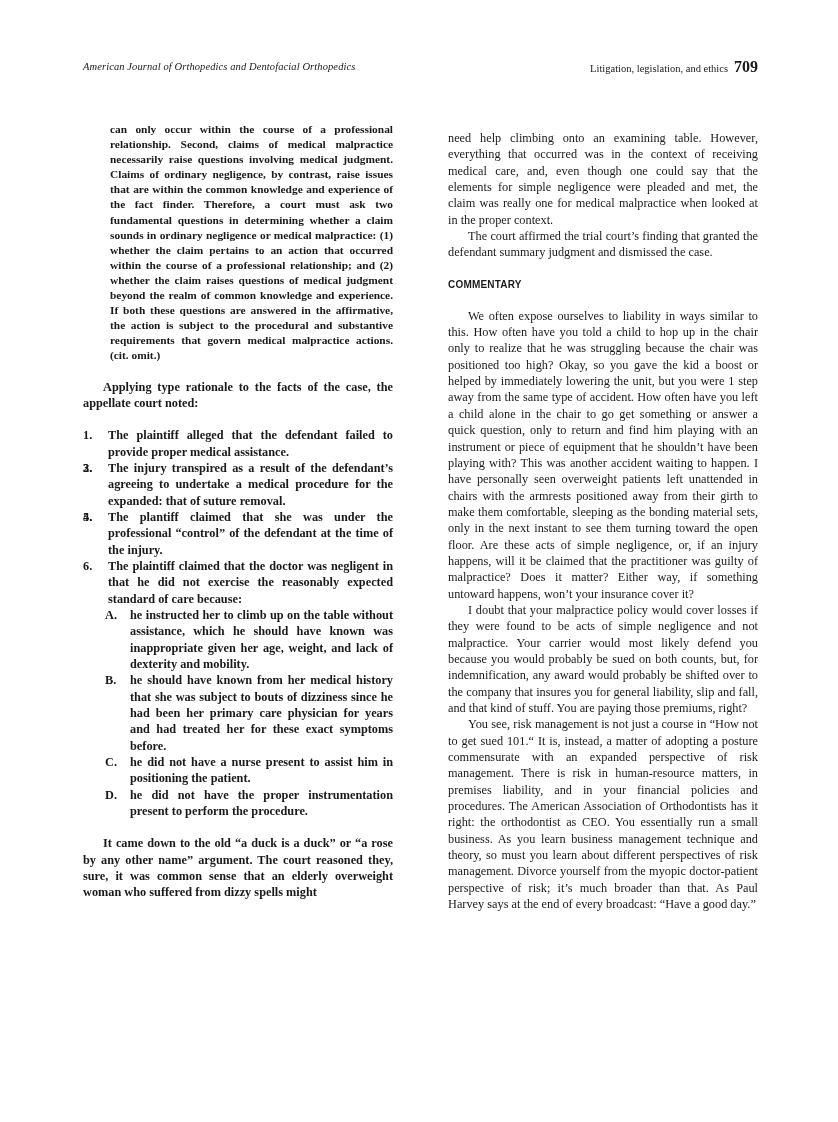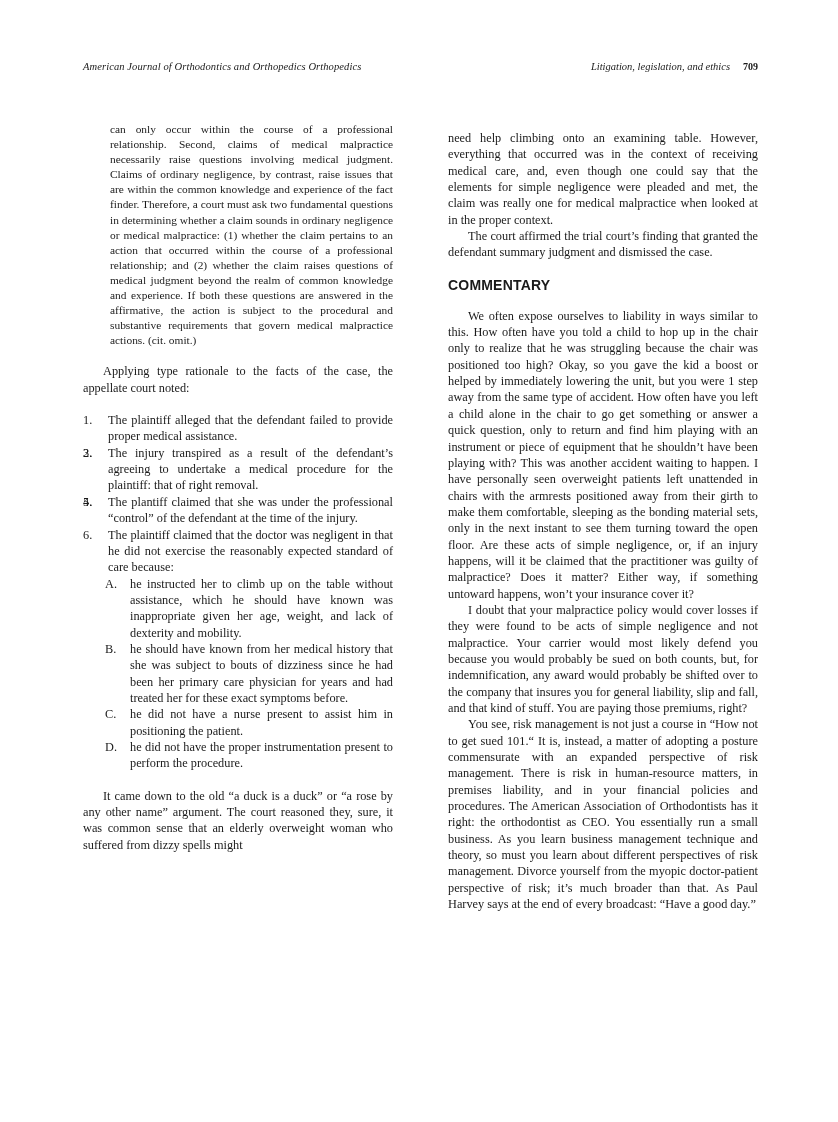--- a/index.html
+++ b/index.html
@@ -46,42 +46,41 @@
   }
   .rh-right {
     position: absolute;
     right: 0;
     top: 0;
     font-size: 10.5px;
     line-height: 15px;
     white-space: nowrap;
   }
   .rh-right .section-name {
-    font-style: italic;
   }
   .rh-right .folio {
     font-weight: bold;
     font-style: normal;
-    font-size: 10px;
-    margin-left: 13px;
+    font-size: 16px;
+    margin-left: 6px;
   }
 
   
   .col {
     position: absolute;
     top: 122px;
     width: 310px;
     font-size: 12.3px;
     line-height: 16.35px;
     text-align: justify;
     text-justify: inter-word;
     -webkit-hyphens: none;
     hyphens: none;
   }
-  .col-left { left: 83px; }
+  .col-left { left: 83px; font-weight: bold; }
   .col-right { left: 448px; margin-top: 8px; }
 
   p {
     margin: 0;
   }
   p.indent {
     text-indent: 20px;
   }
   p.flush {
     text-indent: 0;
@@ -135,35 +134,35 @@
     position: absolute;
     left: 0;
     top: 0;
     width: 20px;
     text-align: left;
   }
 
   
   h2.section-heading {
     font-family: "Liberation Sans", "DejaVu Sans", sans-serif;
-    font-size: 14px;
+    font-size: 10px;
     font-weight: bold;
     letter-spacing: 0.2px;
     margin: 0;
     line-height: 16px;
   }
 </style>
 </head>
 <body>
 
 <div class="page">
 
   <div class="running-head">
     <div class="rh-left">
-      <span>American Journal of Orthodontics and Orthopedics Orthopedics</span>
+      <span>American Journal of Orthopedics and Dentofacial Orthopedics</span>
     </div>
     <div class="rh-right">
       <span class="section-name">Litigation, legislation, and ethics</span><span class="folio">709</span>
     </div>
   </div>
 
   <div class="col col-left">
 
     <div class="blockquote">
       <p>can only occur within the course of a professional relationship. Second, claims of medical malpractice necessarily raise questions involving medical judgment. Claims of ordinary negligence, by contrast, raise issues that are within the common knowledge and experience of the fact finder. Therefore, a court must ask two fundamental questions in determining whether a claim sounds in ordinary negligence or medical malpractice: (1) whether the claim pertains to an action that occurred within the course of a professional relationship; and (2) whether the claim raises questions of medical judgment beyond the realm of common knowledge and experience. If both these questions are answered in the affirmative, the action is subject to the procedural and substantive requirements that govern medical malpractice actions. (cit. omit.)</p>
@@ -178,21 +177,21 @@
     <ol class="num-list">
       <li>
         <span class="marker">1.</span>
         <span>The plaintiff alleged that the defendant failed to provide proper medical assistance.</span>
       </li>
       <li>
         <span class="marker">2.</span>
       </li>
       <li>
         <span class="marker">3.</span>
-        <span>The injury transpired as a result of the defendant’s agreeing to undertake a medical procedure for the plaintiff: that of right removal.</span>
+        <span>The injury transpired as a result of the defendant’s agreeing to undertake a medical procedure for the expanded: that of suture removal.</span>
       </li>
       <li>
         <span class="marker">4.</span>
       </li>
       <li>
         <span class="marker">5.</span>
         <span>The plantiff claimed that she was under the professional “control” of the defendant at the time of the injury.</span>
       </li>
       <li>
         <span class="marker">6.</span>

